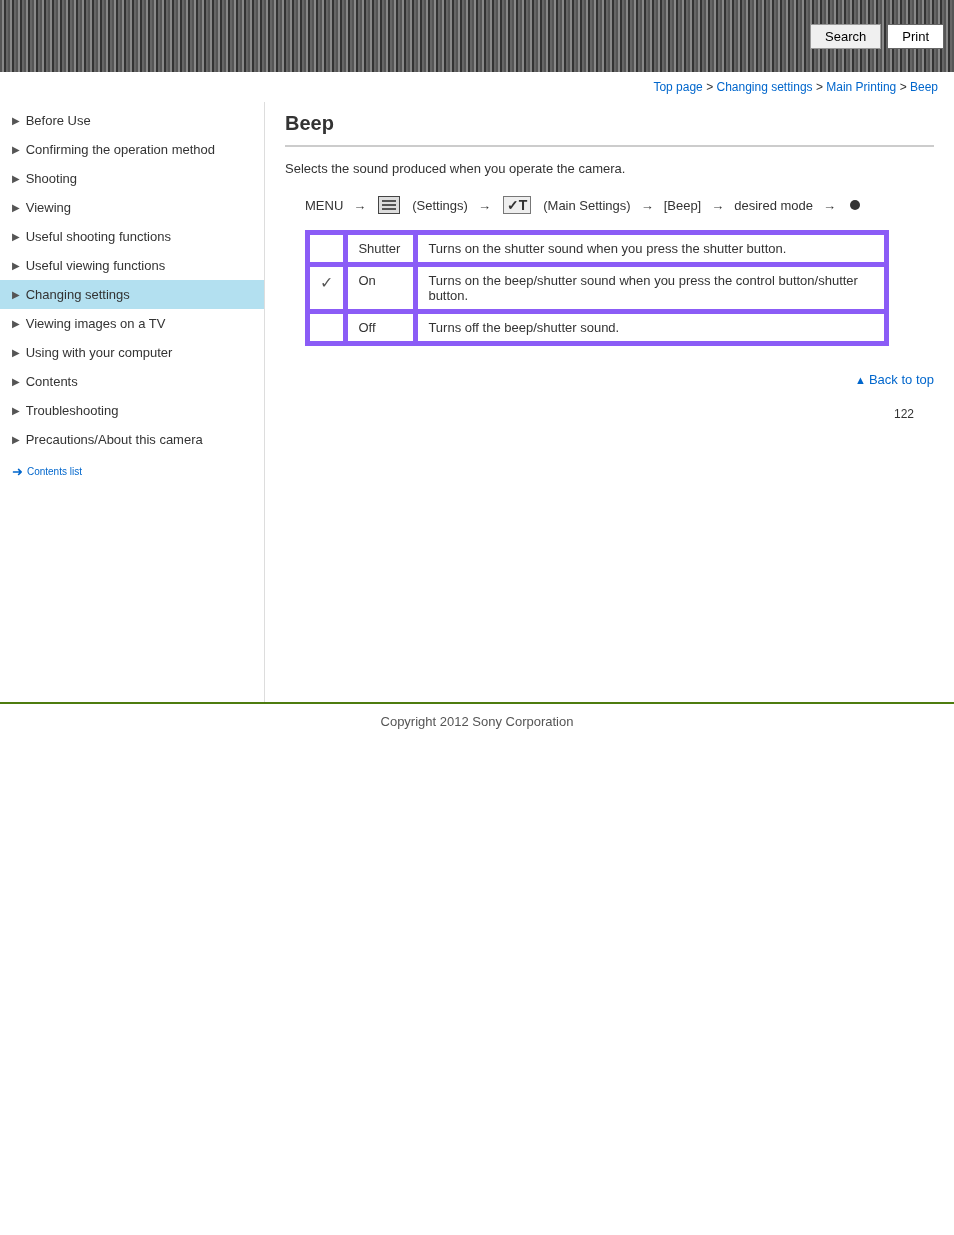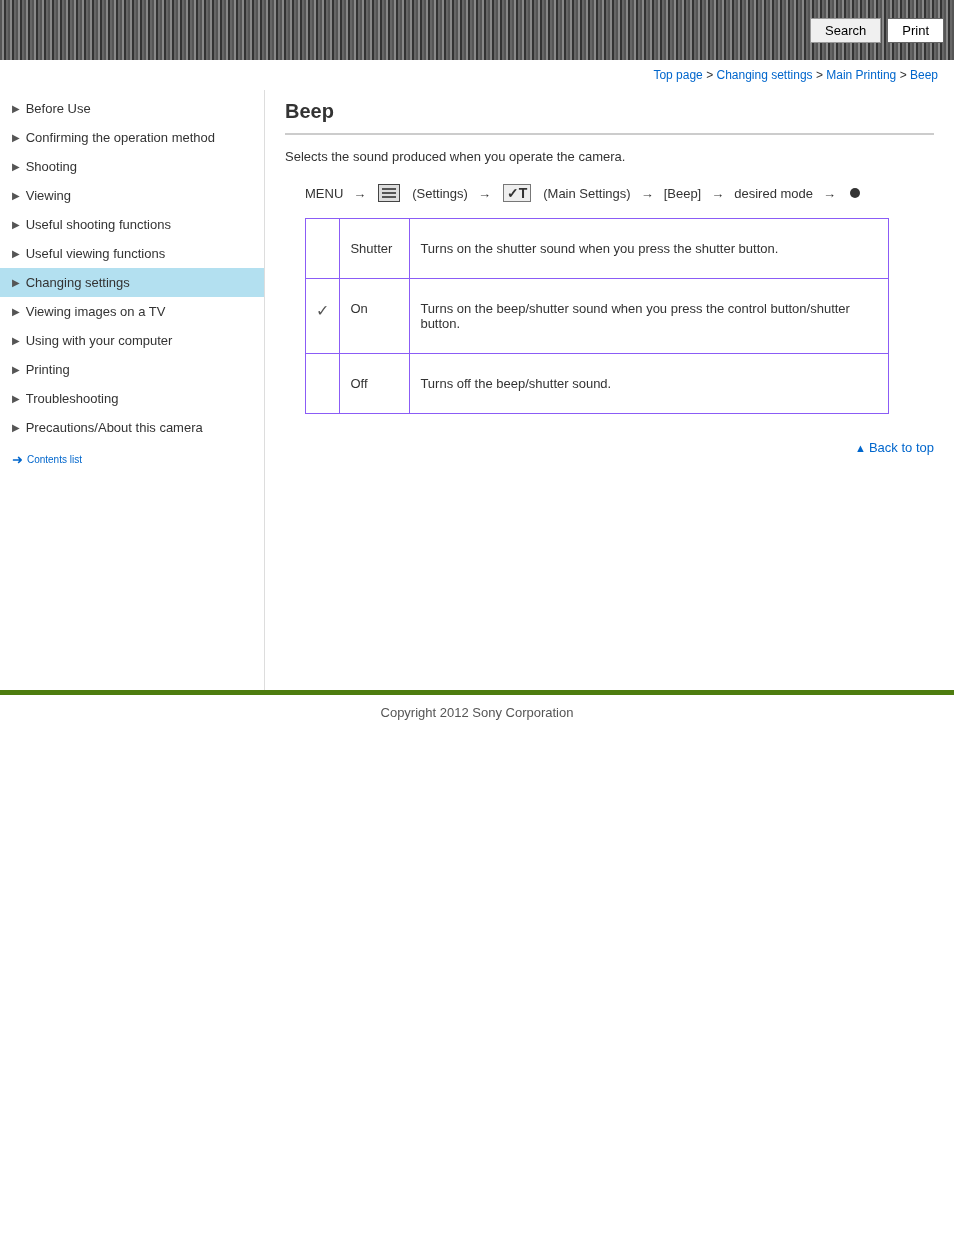--- a/index.html
+++ b/index.html
@@ -7,21 +7,21 @@
 
     
     .header-bar {
       background: repeating-linear-gradient(
         90deg,
         #555 0px, #555 2px,
         #888 2px, #888 4px,
         #333 4px, #333 6px,
         #666 6px, #666 8px
       );
-      height: 60px;
+      height: 72px;
       display: flex;
       align-items: center;
       justify-content: flex-end;
       padding-right: 10px;
     }
     .header-bar button {
       background: #f0f0f0;
       border: 1px solid #999;
       padding: 4px 14px;
       font-size: 13px;
@@ -129,22 +129,22 @@
     }
 
     
     .beep-table {
       border-collapse: collapse;
       width: 90%;
       margin-bottom: 20px;
       margin-left: 20px;
     }
     .beep-table td, .beep-table th {
-      border: 1px solid #8b5cf6;
-      padding: 22px 10px;
+      border: 5px solid #8b5cf6;
+      padding: 6px 10px;
       font-size: 13px;
       vertical-align: top;
     }
     .beep-table .col-check { width: 28px; text-align: center; }
     .beep-table .col-mode { width: 70px; }
     .beep-table .col-desc { }
 
     .checkmark {
       color: #555;
       font-size: 16px;
@@ -160,21 +160,21 @@
       text-decoration: none;
       font-size: 13px;
     }
     .back-to-top a::before {
       content: '▲ ';
       font-size: 11px;
     }
 
     
     .footer {
-      border-top: 5px solid #4d7c0f;
+      border-top: 2px solid #4d7c0f;
       text-align: center;
       padding: 10px;
       font-size: 13px;
       color: #555;
     }
 
     
     .page-number {
       text-align: right;
       padding: 10px 20px;
@@ -234,21 +234,21 @@
     <div class="sidebar-item">
       <span class="arrow">▶</span>
       <span class="label">Viewing images on a TV</span>
     </div>
     <div class="sidebar-item">
       <span class="arrow">▶</span>
       <span class="label">Using with your computer</span>
     </div>
     <div class="sidebar-item">
       <span class="arrow">▶</span>
-      <span class="label">Printing</span>
+      <span class="label">Contents</span>
     </div>
     <div class="sidebar-item">
       <span class="arrow">▶</span>
       <span class="label">Troubleshooting</span>
     </div>
     <div class="sidebar-item">
       <span class="arrow">▶</span>
       <span class="label">Precautions/About this camera</span>
     </div>
     <div class="sidebar-footer">
@@ -305,19 +305,20 @@
           <td class="col-mode">Off</td>
           <td class="col-desc">Turns off the beep/shutter sound.</td>
         </tr>
       </tbody>
     </table>
 
     <div class="back-to-top">
       <a href="#">Back to top</a>
     </div>
 
+    <div class="page-number">122</div>
   </div>
 
 </div>
 
 <div class="footer">
   <span>Copyright 2012 Sony Corporation</span>
 </div>
 
 </body></html>

